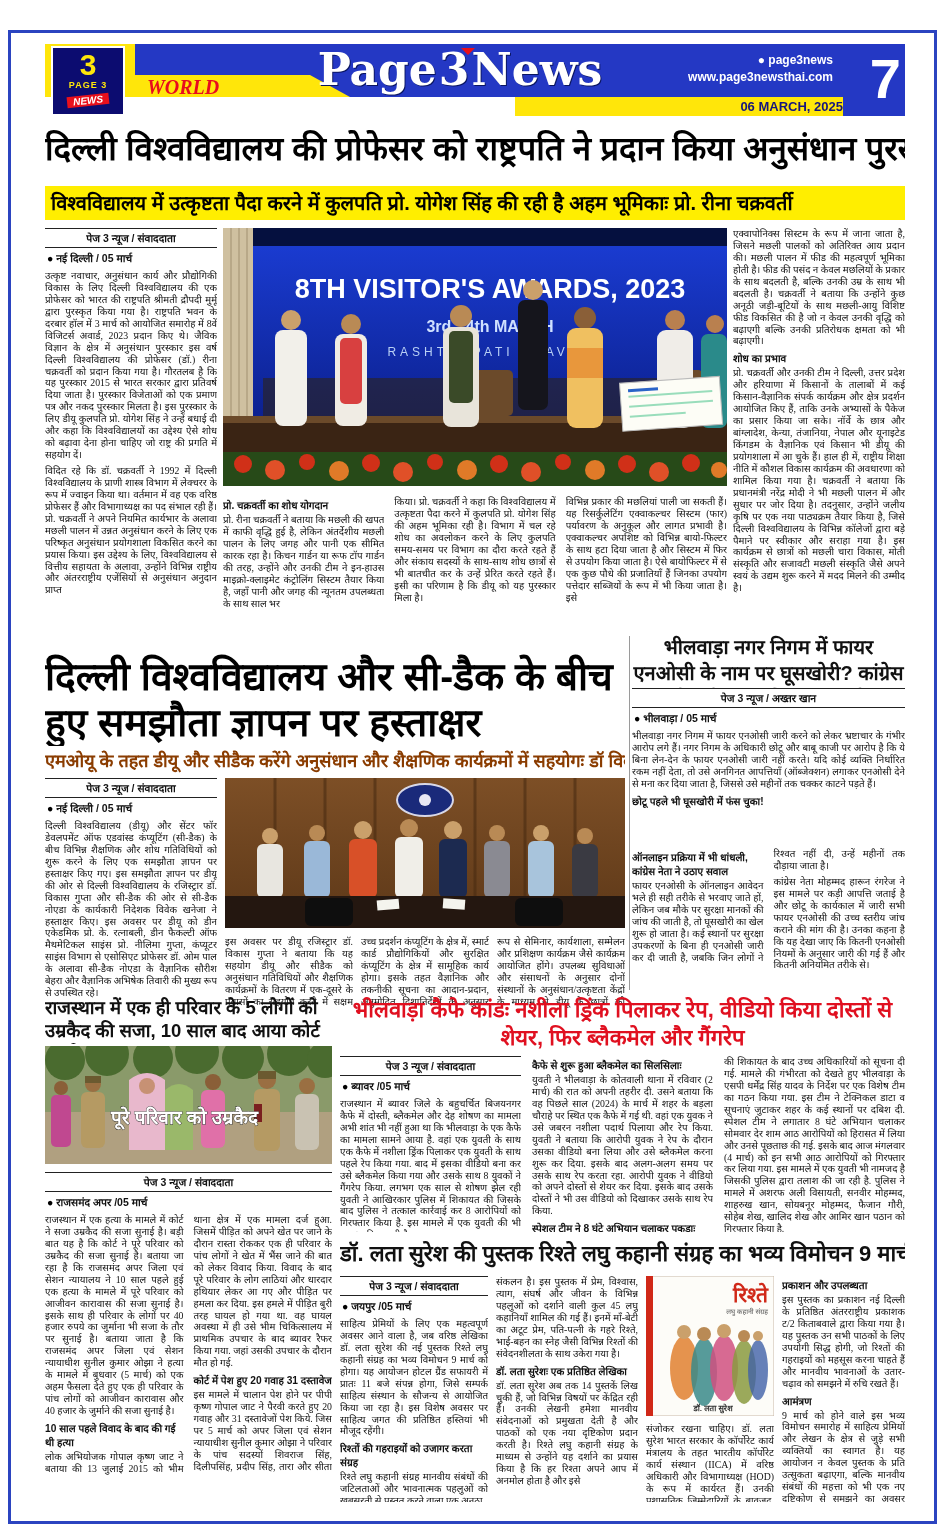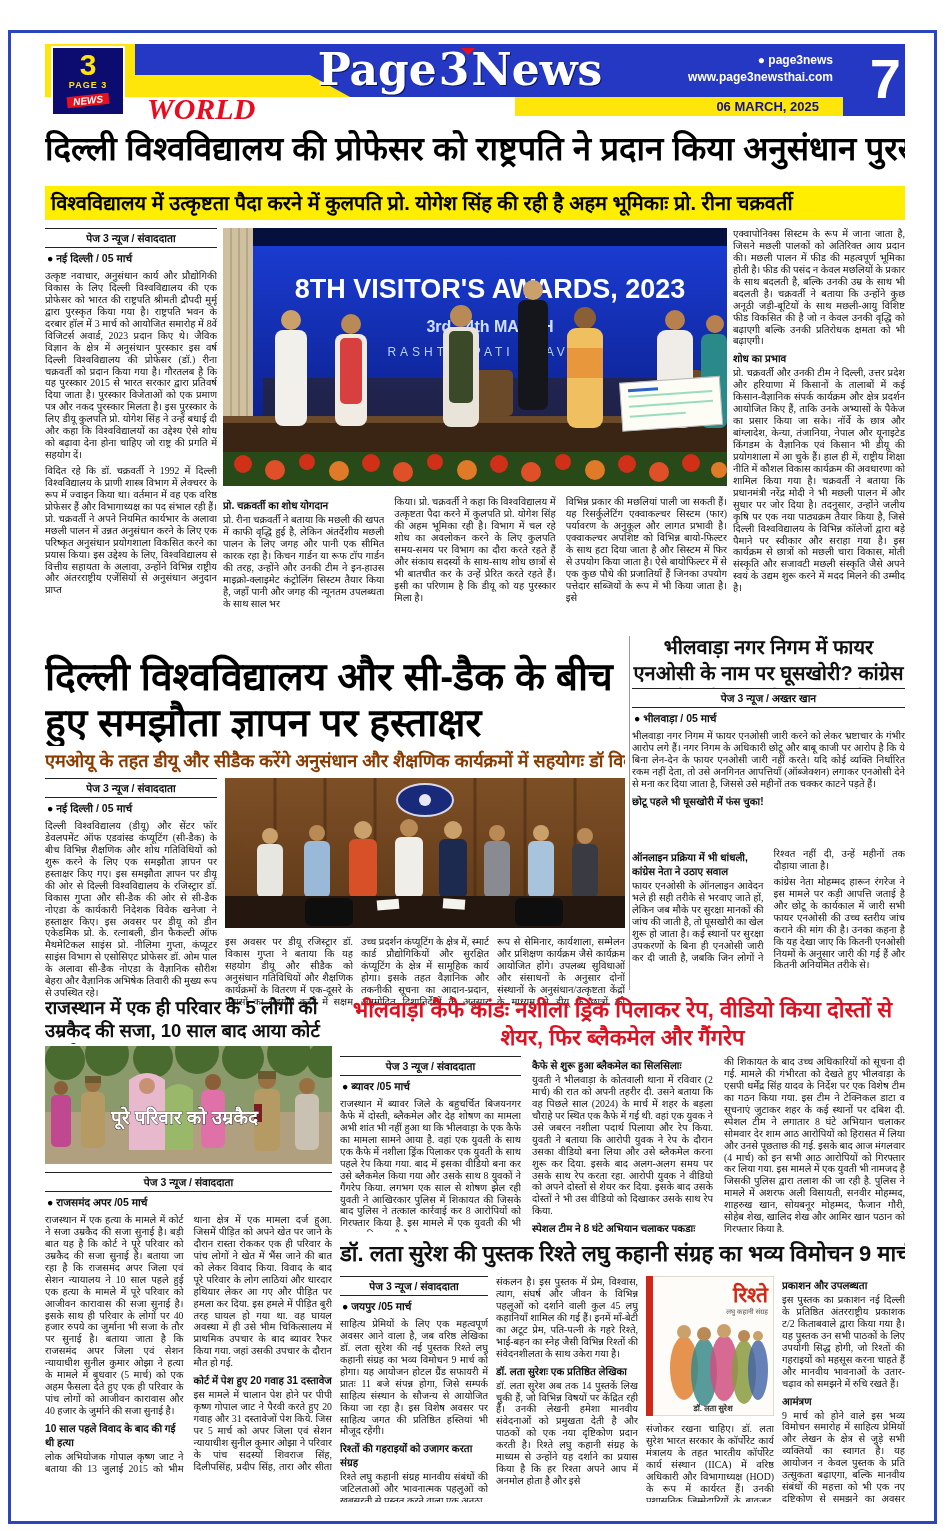--- a/index.html
+++ b/index.html
@@ -4,33 +4,33 @@
 <style>
   html,body{margin:0;padding:0;background:#e8e8e8;}
   .page{position:relative;width:945px;height:1531px;background:#ffffff;overflow:hidden;
         font-family:"Liberation Serif",serif;color:#111;}
   .frame{position:absolute;left:8px;right:8px;top:30px;bottom:7px;border:3px solid #2b44c0;pointer-events:none;}
   
   .hdr{position:absolute;left:45px;top:44px;width:860px;height:72px;}
   .hdr-blue{position:absolute;left:0;right:0;top:0;height:53px;background:#2438c4;}
   .hdr-corner{position:absolute;right:0;top:0;width:62px;height:72px;background:#2438c4;}
   .hdr-date{position:absolute;right:62px;left:470px;top:53px;height:19px;background:#ffe60a;
-            display:flex;align-items:center;justify-content:flex-end;padding-right:24px;
+            display:flex;align-items:center;justify-content:flex-end;padding-right:0;
             font-family:"Liberation Sans",sans-serif;font-weight:bold;font-size:13px;color:#15157e;}
   .hdr-yellow-left{position:absolute;left:0;top:0;width:90px;height:53px;background:#ffe60a;}
   .hdr-world-strip{position:absolute;left:0;top:31px;width:305px;height:22px;background:#ffe60a;
             clip-path:polygon(0 0,265px 0,305px 100%,0 100%);}
   .logo-box{position:absolute;left:6px;top:2px;width:70px;height:66px;background:#0c0c70;border:2px solid #fff;
             z-index:3;text-align:center;font-family:"Liberation Sans",sans-serif;overflow:hidden;}
   .logo-big{color:#ffe60a;font-weight:bold;font-size:30px;line-height:30px;margin-top:2px;}
   .logo-sub{color:#ffe60a;font-weight:bold;font-size:9px;letter-spacing:1px;}
   .logo-ribbon{display:inline-block;background:#e8101c;color:#fff;font-style:italic;font-weight:bold;
             font-size:10px;padding:0 6px;transform:rotate(-6deg);margin-top:2px;}
   .world{position:absolute;left:102px;top:32px;z-index:2;color:#e80c1e;
-            font-family:"Liberation Serif",serif;font-style:italic;font-weight:bold;font-size:30px;margin-top:16px;}
+            font-family:"Liberation Serif",serif;font-style:italic;font-weight:bold;font-size:20px;}
   .masthead{position:absolute;left:170px;right:200px;top:0px;text-align:center;color:#fff;
             font-family:"DejaVu Serif",serif;font-weight:bold;font-size:44px;line-height:52px;
             text-shadow:1px 1px 0 #0a1560;white-space:nowrap;overflow:hidden;}
   .mast-num{position:relative;padding:0 2px;}
   .mast-num::before{content:"";position:absolute;top:4px;right:-4px;width:0;height:0;
             border:7px solid transparent;border-top-color:#e8101c;}
   .social{position:absolute;right:72px;top:8px;text-align:right;color:#fff;
             font-family:"Liberation Sans",sans-serif;font-weight:bold;font-size:12px;line-height:17px;}
   .pagenum{position:absolute;right:4px;top:0px;color:#fff;font-family:"Liberation Sans",sans-serif;
             font-weight:bold;font-size:56px;line-height:70px;}

